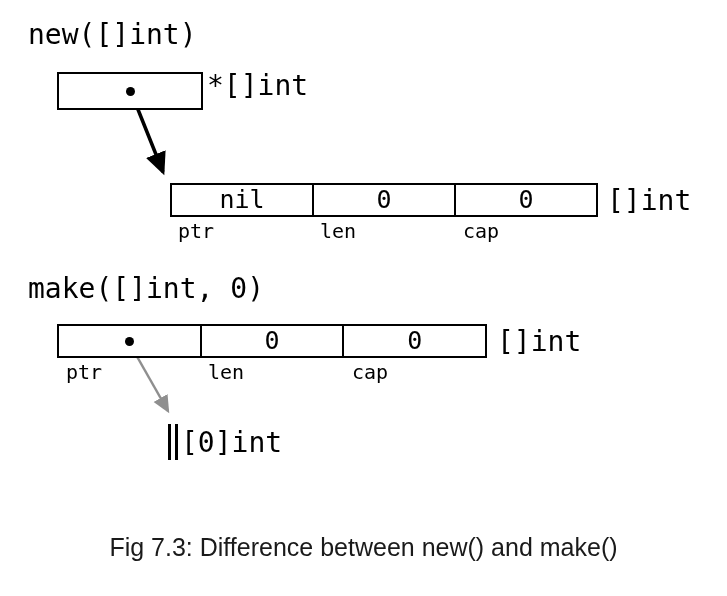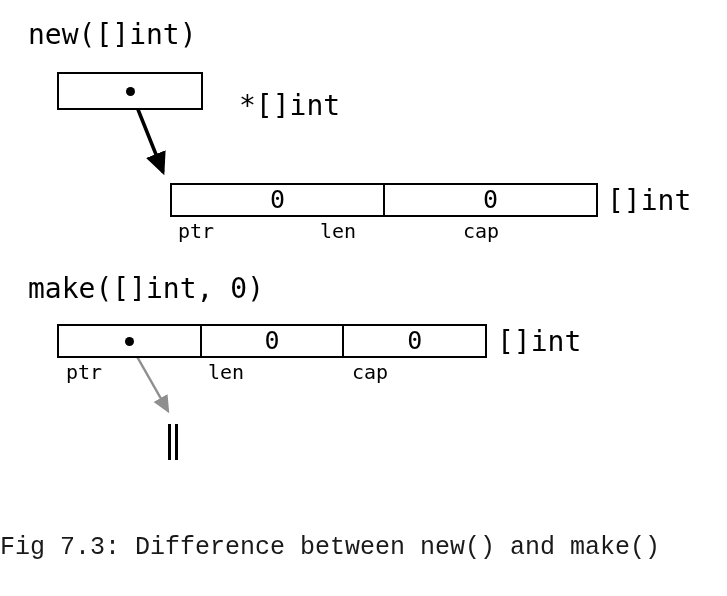--- a/index.html
+++ b/index.html
@@ -67,22 +67,22 @@
     height: 36px;
     border-left: 3px solid var(--line-black, #000);
     border-right: 3px solid var(--line-black, #000);
   }
 
   .caption {
     position: absolute;
     left: 0;
     top: 533px;
     width: 727px;
-    text-align: left;
-    font-family: Liberation Mono, monospace;
+    text-align: center;
+    font-family: Liberation Sans, sans-serif;
     font-size: 25px;
     color: var(--caption-text, #1a1a1a);
   }
 </style>
 </head>
 <body>
 
 <div class="canvas">
 
   <svg class="arrow-layer" viewBox="0 0 727 596" xmlns="http://www.w3.org/2000/svg">
@@ -96,23 +96,24 @@
     </defs>
     <line x1="133" y1="97" x2="163" y2="172" style="stroke: var(--line-black, #000);" stroke-width="3.5" marker-end="url(#arrowBlack)"></line>
     <line x1="131" y1="346" x2="168" y2="411" style="stroke: var(--arrow-gray, #8f8f8f);" stroke-width="2.5" marker-end="url(#arrowGray)"></line>
   </svg>
 
   <div class="abs code title-label" style="left:28px; top:20px;">new([]int)</div>
 
   <div class="ptr-box" style="left:57px; top:72px; width:146px; height:38px;"></div>
   <span class="dot" style="left:126px; top:87px;"></span>
 
-  <div class="abs code type-label" style="left:207px; top:90px;margin-left:32px;">*[]int</div>
+  <div class="abs code type-label" style="left:207px; top:70px;">*[]int</div>
 
   <div class="slice" style="left:170px; top:183px; width:428px; height:34px;">
+    <div class="cell">nil</div>
     <div class="cell">0</div>
     <div class="cell">0</div>
   </div>
 
   <div class="abs code field-label" style="left:178px; top:220px;">ptr</div>
   <div class="abs code field-label" style="left:320px; top:220px;">len</div>
   <div class="abs code field-label" style="left:463px; top:220px;">cap</div>
 
   <div class="abs code type-label" style="left:607px; top:185px;">[]int</div>
 
@@ -125,16 +126,17 @@
   </div>
   <span class="dot" style="left:125px; top:337px;"></span>
 
   <div class="abs code field-label" style="left:66px; top:361px;">ptr</div>
   <div class="abs code field-label" style="left:208px; top:361px;">len</div>
   <div class="abs code field-label" style="left:352px; top:361px;">cap</div>
 
   <div class="abs code type-label" style="left:497px; top:326px;">[]int</div>
 
   <span class="empty-array" style="left:168px; top:424px;"></span>
+  <div class="abs code type-label" style="left:181px; top:427px;">[0]int</div>
 
   <div class="caption">Fig 7.3: Difference between new() and make()</div>
 
 </div>
 
 </body></html>

